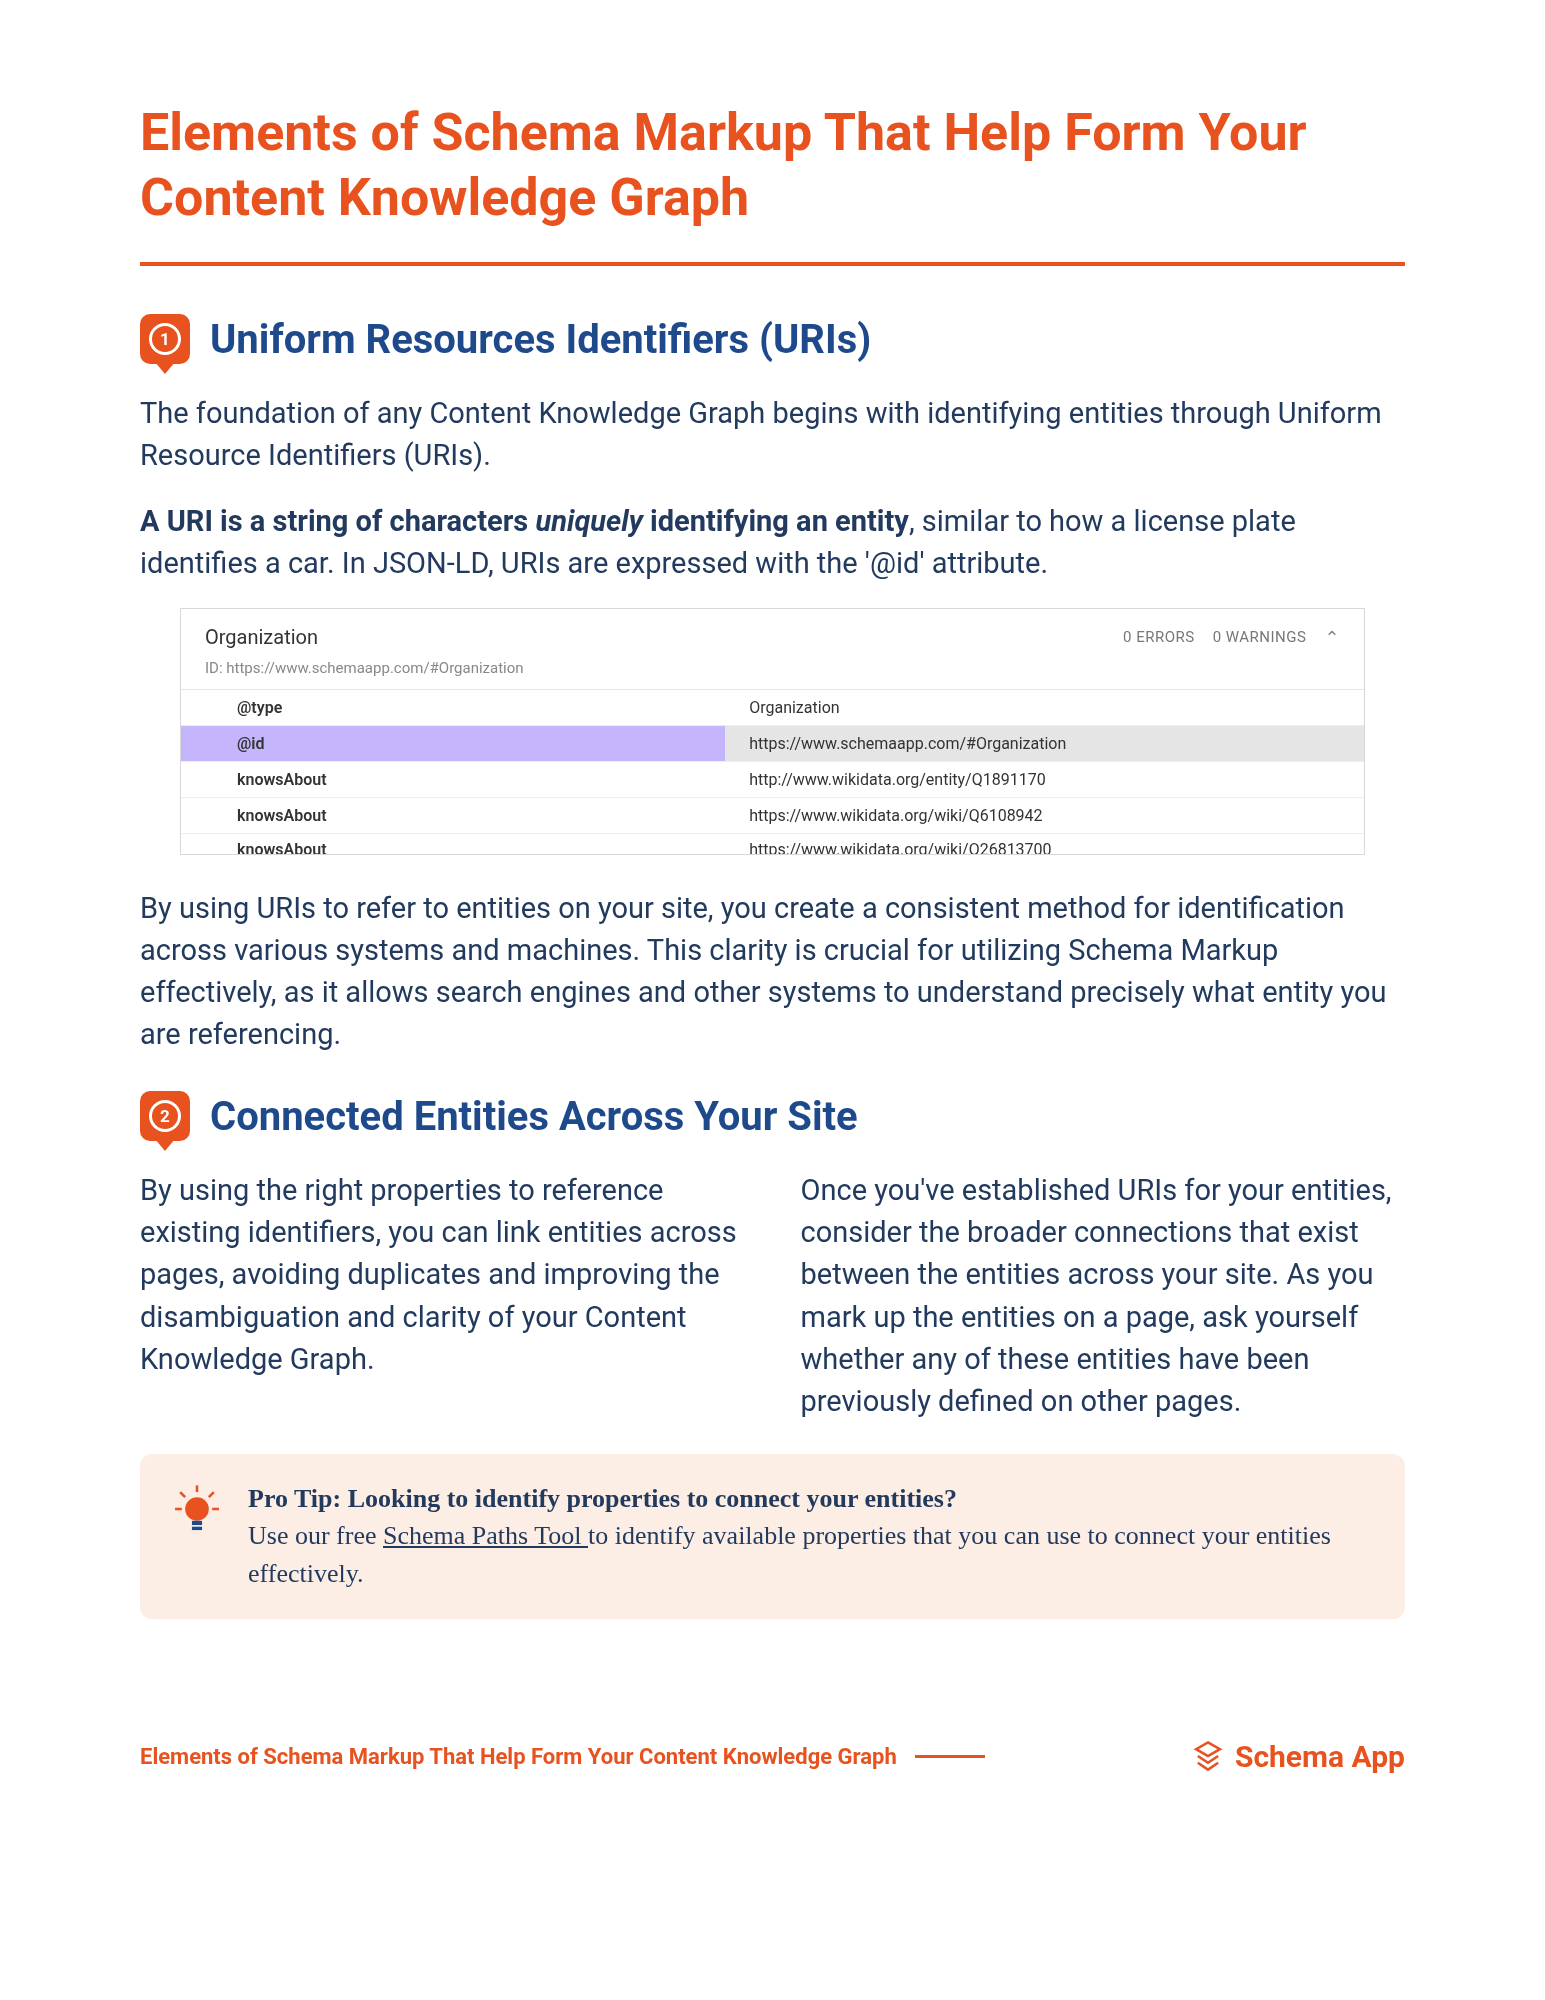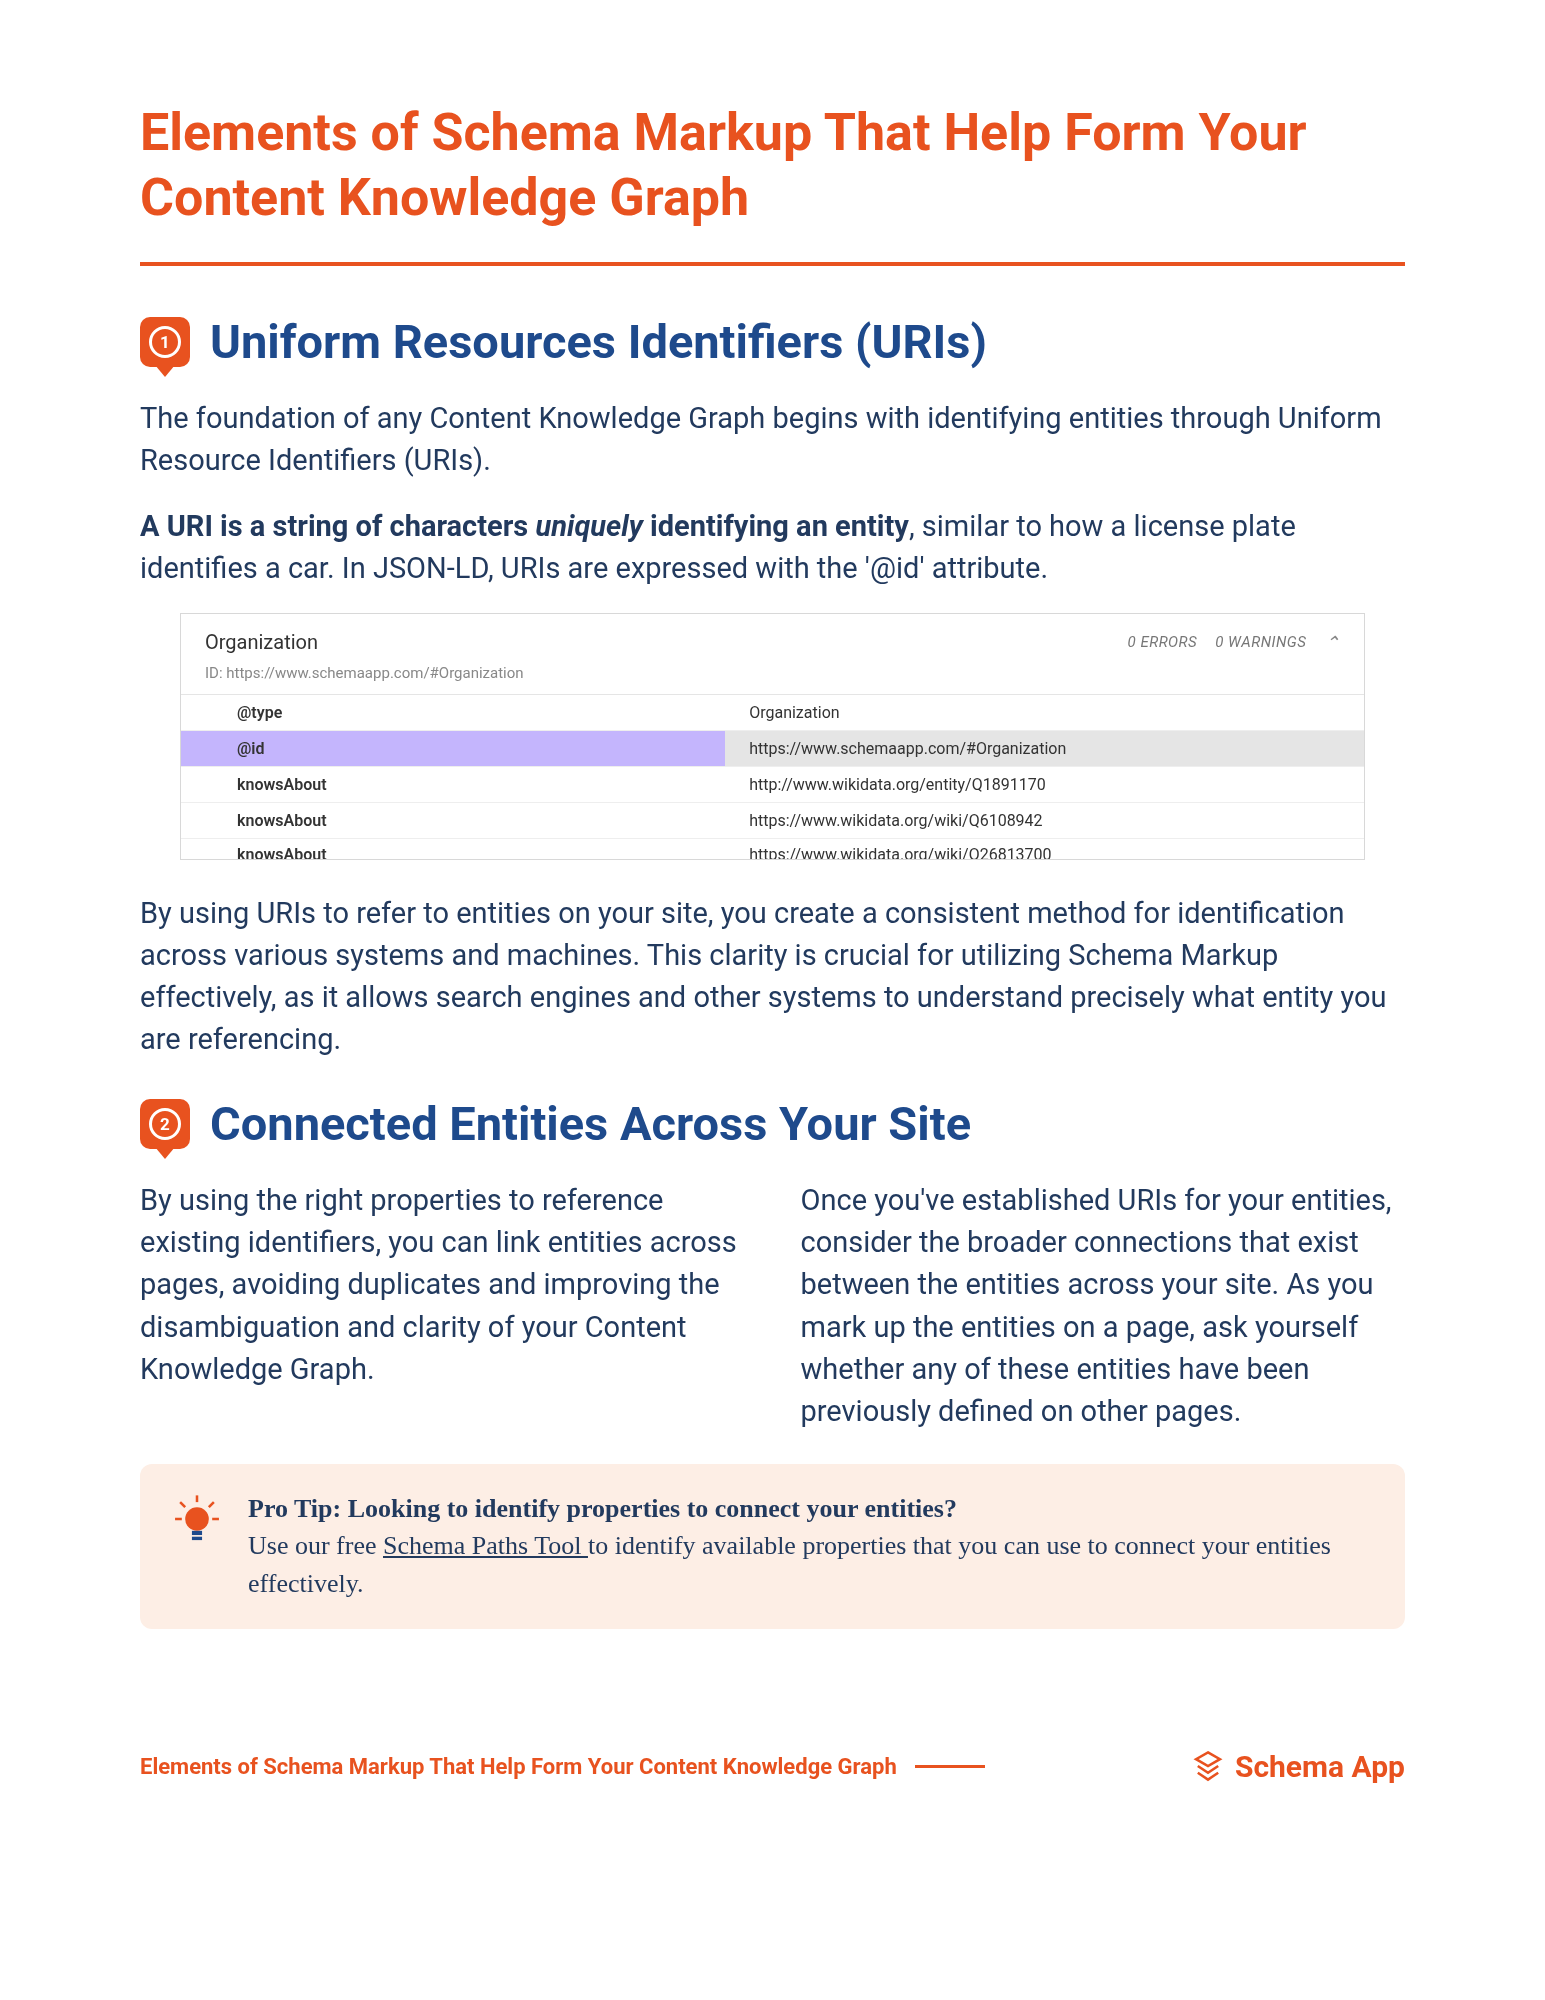--- a/index.html
+++ b/index.html
@@ -58,21 +58,21 @@
     left: 50%;
     bottom: -10px;
     transform: translateX(-50%);
     width: 0; height: 0;
     border-left: 10px solid transparent;
     border-right: 10px solid transparent;
     border-top: 12px solid #e8521f;
   }
   .section-title {
     color: #1e4a8c;
-    font-size: 47px;
+    font-size: 40px;
     font-weight: 700;
   }
   .para {
     font-size: 29px;
     line-height: 1.45;
     color: #223a5e;
     margin-bottom: 24px;
   }
   .bold { font-weight: 700; }
   .italic { font-style: italic; }
@@ -94,21 +94,20 @@
     font-size: 20px;
     color: #333;
   }
   .tbl-status {
     font-size: 15px;
     color: #777;
     letter-spacing: 0.5px;
     display: flex;
     align-items: center;
     gap: 18px;
-    font-style: italic;
   }
   .tbl-id {
     font-size: 15px;
     color: #888;
     padding: 4px 24px 12px 24px;
     border-bottom: 1px solid #e5e5e5;
   }
   .tbl-row {
     display: flex;
     border-bottom: 1px solid #eee;

